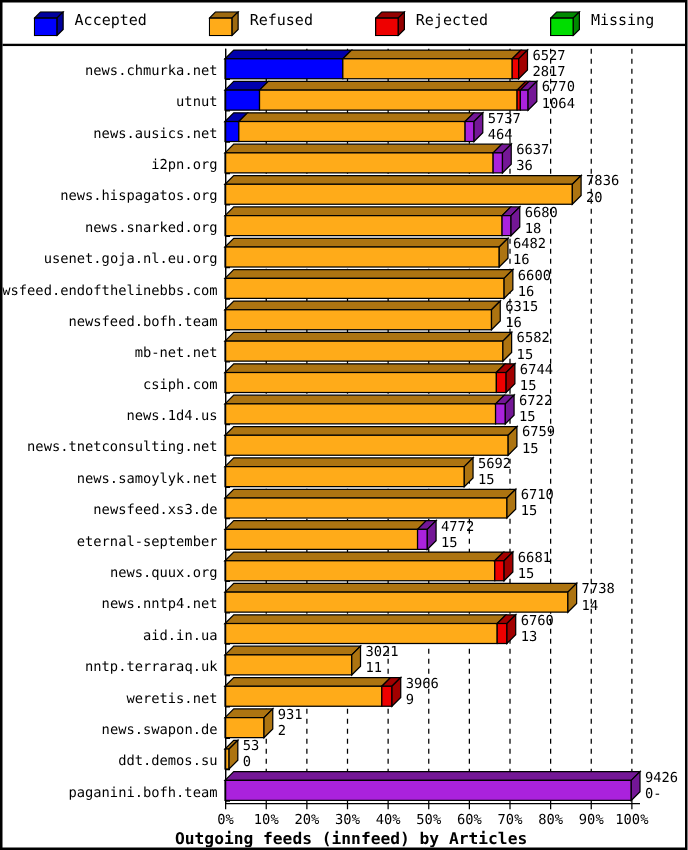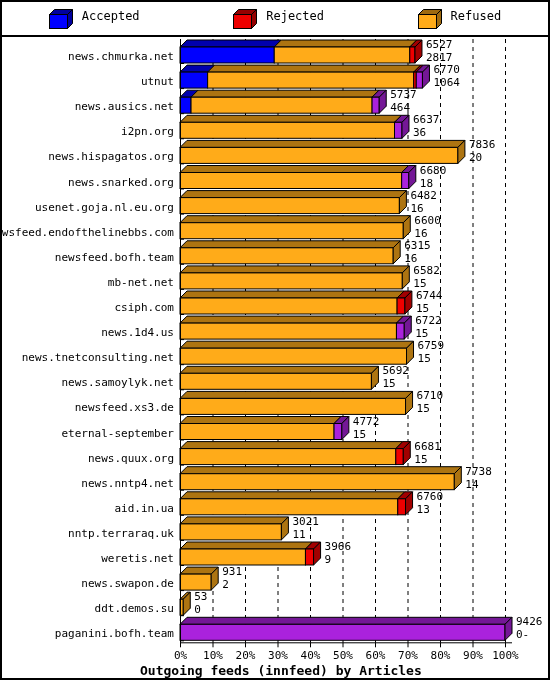--- a/index.html
+++ b/index.html
@@ -107,36 +107,46 @@
             <polygon points="0.5,5.5 5.5,0.5 23.5,0.5 18.5,5.5" fill="#00009e" stroke="#000" stroke-width="1"></polygon>
             <polygon points="18.5,5.5 23.5,0.5 23.5,14.5 18.5,19.5" fill="#00009e" stroke="#000" stroke-width="1"></polygon>
             <rect x="0.5" y="5.5" width="18" height="14" fill="#0000ff" stroke="#000" stroke-width="1"></rect>
           </svg>
         </span>
       <span class="legend-label">Accepted</span>
     </div>
     <div class="legend-item">
       <span class="cube">
           <svg width="26" height="20">
+            <polygon points="0.5,5.5 5.5,0.5 23.5,0.5 18.5,5.5" fill="#9e6a10" stroke="#000" stroke-width="1"></polygon>
+            <polygon points="18.5,5.5 23.5,0.5 23.5,14.5 18.5,19.5" fill="#9e6a10" stroke="#000" stroke-width="1"></polygon>
+            <rect x="0.5" y="5.5" width="18" height="14" fill="#ffab19" stroke="#000" stroke-width="1"></rect>
+          </svg>
+        </span>
+      <span class="legend-label">Refused</span>
+    </div>
+    <div class="legend-item">
+      <span class="cube">
+          <svg width="26" height="20">
             <polygon points="0.5,5.5 5.5,0.5 23.5,0.5 18.5,5.5" fill="#940000" stroke="#000" stroke-width="1"></polygon>
             <polygon points="18.5,5.5 23.5,0.5 23.5,14.5 18.5,19.5" fill="#940000" stroke="#000" stroke-width="1"></polygon>
             <rect x="0.5" y="5.5" width="18" height="14" fill="#ee0000" stroke="#000" stroke-width="1"></rect>
           </svg>
         </span>
       <span class="legend-label">Rejected</span>
     </div>
     <div class="legend-item">
       <span class="cube">
           <svg width="26" height="20">
-            <polygon points="0.5,5.5 5.5,0.5 23.5,0.5 18.5,5.5" fill="#9e6a10" stroke="#000" stroke-width="1"></polygon>
-            <polygon points="18.5,5.5 23.5,0.5 23.5,14.5 18.5,19.5" fill="#9e6a10" stroke="#000" stroke-width="1"></polygon>
-            <rect x="0.5" y="5.5" width="18" height="14" fill="#ffab19" stroke="#000" stroke-width="1"></rect>
+            <polygon points="0.5,5.5 5.5,0.5 23.5,0.5 18.5,5.5" fill="#008900" stroke="#000" stroke-width="1"></polygon>
+            <polygon points="18.5,5.5 23.5,0.5 23.5,14.5 18.5,19.5" fill="#008900" stroke="#000" stroke-width="1"></polygon>
+            <rect x="0.5" y="5.5" width="18" height="14" fill="#00dd00" stroke="#000" stroke-width="1"></rect>
           </svg>
         </span>
-      <span class="legend-label">Refused</span>
+      <span class="legend-label">Missing</span>
     </div>
   </div>
 
   <div class="plot-wrap">
     <svg class="plot-svg" id="plot-svg" width="546" height="641" viewBox="0 0 546 641">
         <line x1="178.5" y1="2" x2="178.5" y2="605.3000000000001" stroke="#000" stroke-width="1" stroke-dasharray="0"></line>
         <line x1="211" y1="2" x2="211" y2="605.3000000000001" stroke="#000" stroke-width="1" stroke-dasharray="4,4"></line>
         <line x1="243.5" y1="2" x2="243.5" y2="605.3000000000001" stroke="#000" stroke-width="1" stroke-dasharray="4,4"></line>
         <line x1="276" y1="2" x2="276" y2="605.3000000000001" stroke="#000" stroke-width="1" stroke-dasharray="4,4"></line>
         <line x1="308.5" y1="2" x2="308.5" y2="605.3000000000001" stroke="#000" stroke-width="1" stroke-dasharray="4,4"></line>

